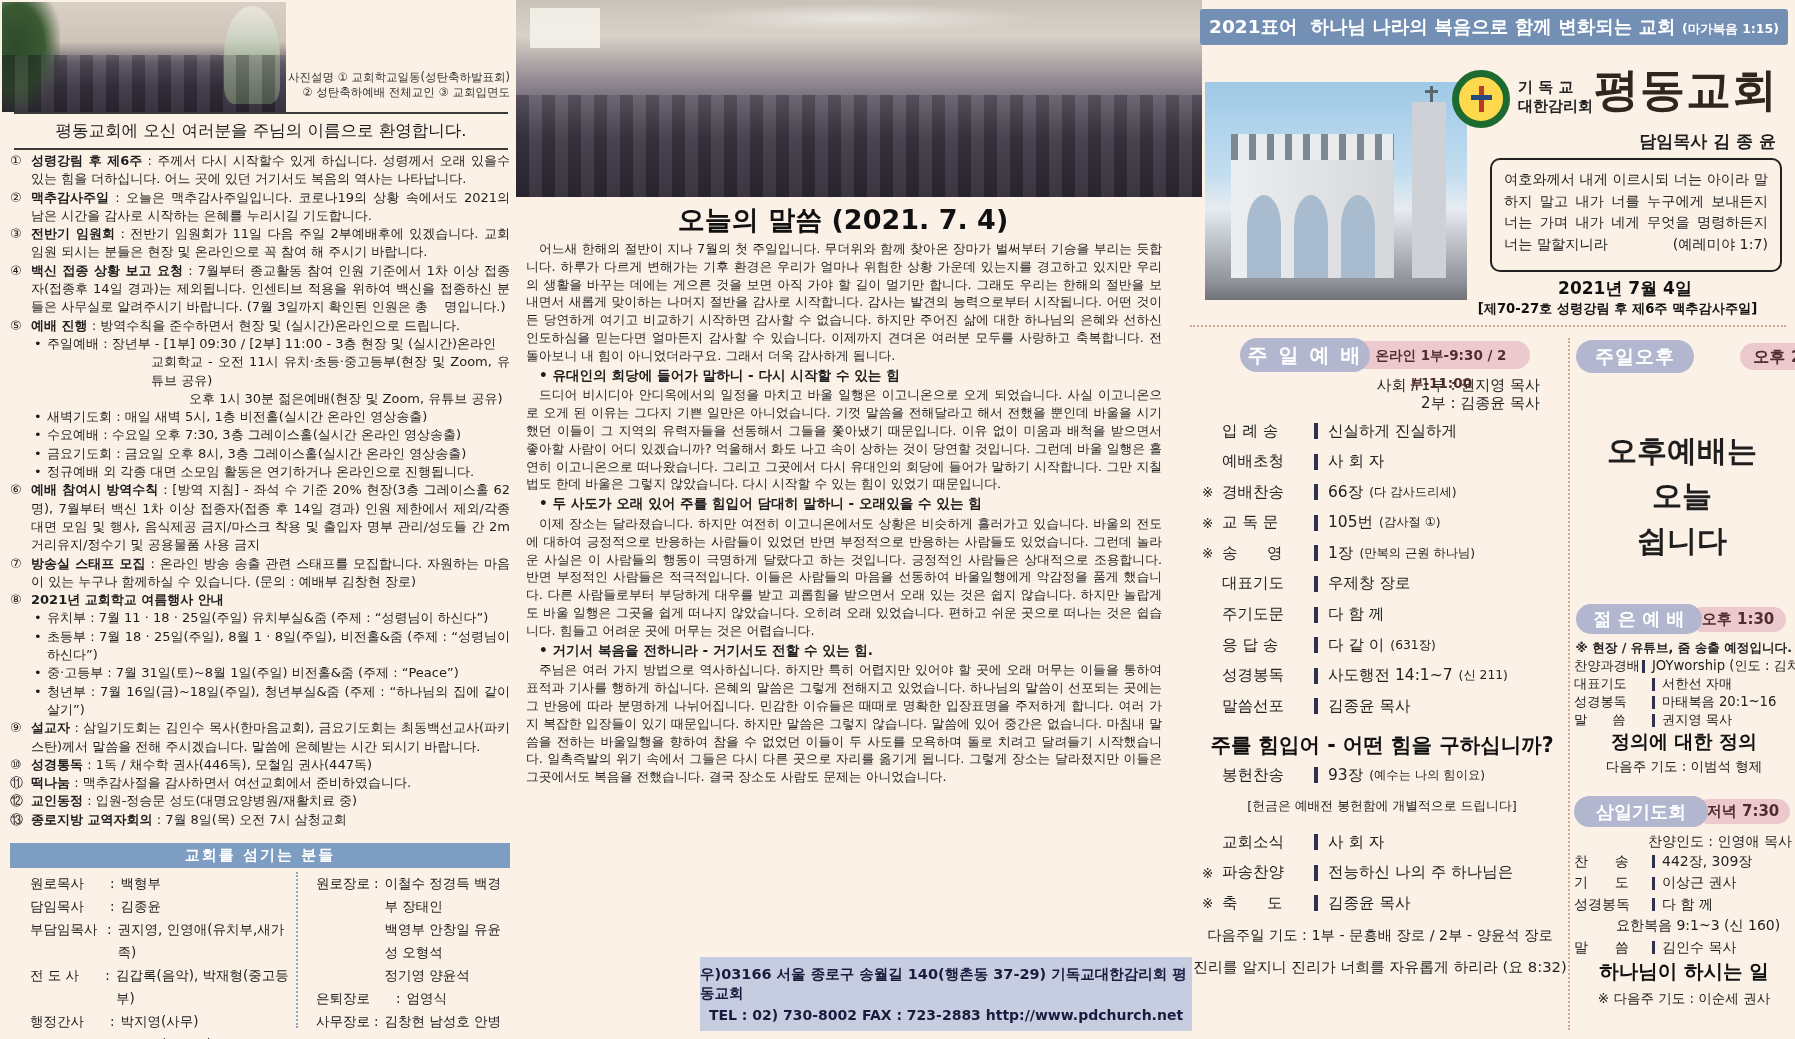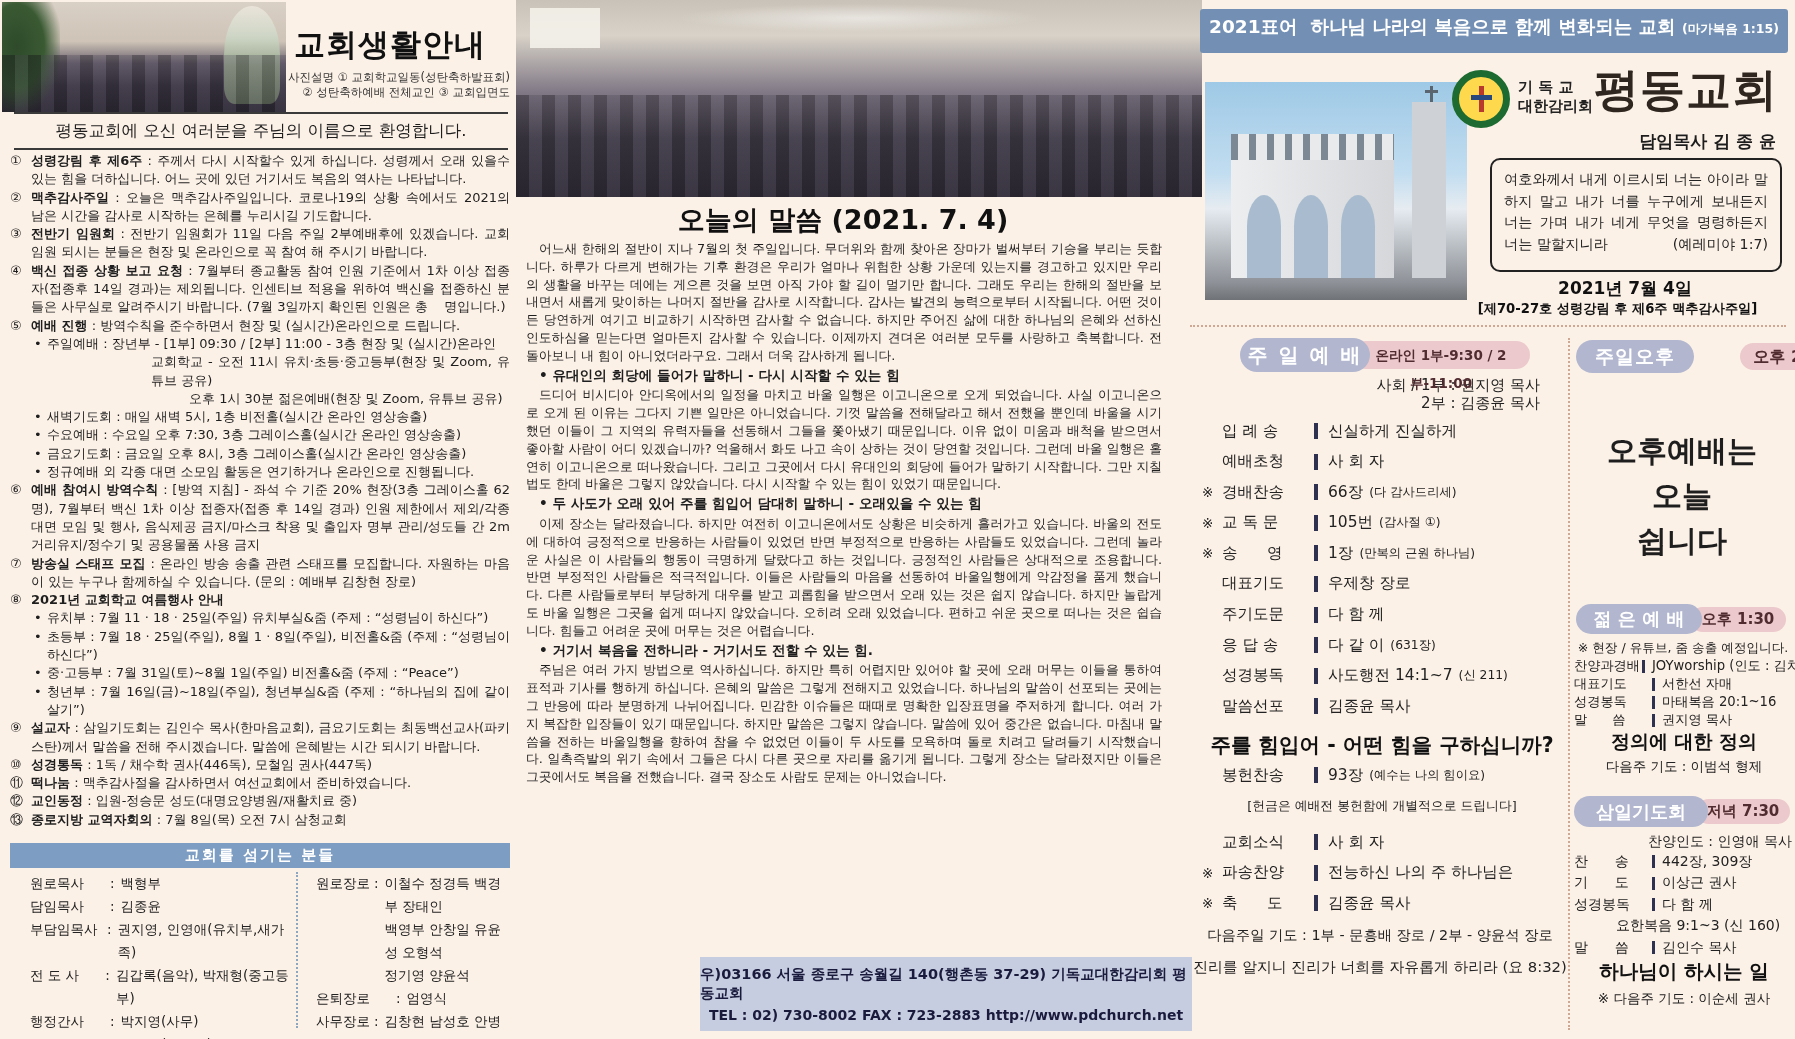--- a/index.html
+++ b/index.html
@@ -61,21 +61,21 @@
   .mid-body{left:526px;top:240px;width:636px;height:716px;overflow:hidden;
     font-size:12.8px;line-height:17.8px;text-align:justify;color:#1e1e1e;}
   .mid-body p{margin:0;text-indent:13px;}
   .mid-body .bh{font-weight:800;font-size:13.6px;margin:2px 0;text-indent:13px;}
   .addr{left:700px;top:957px;width:492px;height:74px;background:#c7cde0;display:flex;flex-direction:column;
     justify-content:center;align-items:center;gap:4px;font-weight:800;color:#191a3c;}
   .addr .l1{font-size:14.5px;}
   .addr .l2{font-size:14px;}
 
   
-  .motto{left:1200px;top:9px;width:588px;height:44px;background:#7390b4;border-radius:3px;color:#fff;
+  .motto{left:1200px;top:9px;width:588px;height:36px;background:#7390b4;border-radius:3px;color:#fff;
     text-align:center;font-weight:800;font-size:18.5px;line-height:36px;}
   .motto small{font-size:12.5px;font-weight:700;}
   .logo{left:1452px;top:70px;width:58px;height:58px;border-radius:50%;background:#ffd94d;
     border:7px solid #1d6b30;box-sizing:border-box;}
   .logo::before{content:"";position:absolute;left:20px;top:9px;width:5px;height:26px;background:#b8392e;}
   .logo::after{content:"";position:absolute;left:12px;top:18px;width:21px;height:5px;background:#27497e;}
   .denom{left:1518px;top:78px;font-size:15px;font-weight:800;line-height:19px;color:#222;white-space:pre;}
   .church{left:1594px;top:60px;font-size:45px;font-weight:900;letter-spacing:1px;color:#2f2620;}
   .pastor{left:1540px;top:130px;width:236px;text-align:right;font-size:17px;font-weight:700;color:#1d1d1d;}
   .verse-box{left:1490px;top:158px;width:292px;height:114px;border:2px solid #222;border-radius:10px;
@@ -103,21 +103,21 @@
   .sun-offer{left:1202px;top:798px;width:360px;text-align:center;font-size:12.8px;}
   .sun-next{left:1190px;top:926px;width:380px;text-align:center;font-size:14.3px;}
   .sun-verse{left:1185px;top:958px;width:390px;text-align:center;font-size:14.8px;}
 
   .aft-pill{left:1576px;top:340px;width:118px;height:33px;font-size:19px;line-height:33px;letter-spacing:1px;z-index:2;}
   .aft-time{left:1740px;top:343px;width:104px;height:27px;font-size:16px;line-height:27px;}
   .aft-big{left:1578px;top:428px;width:208px;text-align:center;font-size:30px;line-height:45px;font-weight:600;color:#1e1e1e;}
 
   .yng-pill{left:1576px;top:604px;width:126px;height:30px;font-size:18px;line-height:30px;z-index:2;}
   .yng-time{left:1690px;top:607px;width:96px;height:25px;font-size:15px;line-height:25px;}
-  .yng-note{left:1574px;top:640px;width:218px;font-size:12.6px;text-align:center;}
+  .yng-note{left:1574px;top:640px;width:218px;font-size:12.6px;text-align:right;font-weight:bold;}
   .mini{left:1574px;width:220px;}
   .mrow{display:flex;align-items:center;font-size:13.2px;white-space:pre;}
   .mrow.t{font-size:14px;}
   .mlabel{width:76px;white-space:pre;}
   .mbar{width:3px;height:13px;background:#2e3150;margin:0 7px 0 2px;flex:none;}
   .mrow .ind{padding-left:42px;}
   .yng-sermon{left:1574px;top:729px;width:220px;text-align:center;font-size:19px;font-weight:900;color:#111;}
   .yng-next{left:1574px;top:758px;width:220px;text-align:center;font-size:13.5px;}
 
   .tue-pill{left:1574px;top:796px;width:134px;height:31px;font-size:18px;line-height:31px;z-index:2;}
@@ -129,21 +129,20 @@
 </head>
 <body>
 
 <div class="page">
 
   <div class="abs photo-left">
     <span class="plant"></span>
     <span class="tree"></span>
     <span class="crowd"></span>
   </div>
-  <div class="abs left-title">교회생활안내</div>
   <div class="abs left-cap">
     <div>사진설명 ① 교회학교일동(성탄축하발표회)</div>
     <div>② 성탄축하예배 전체교인 ③ 교회입면도</div>
   </div>
   <div class="abs welcome">평동교회에 오신 여러분을 주님의 이름으로 환영합니다.</div>
   <div class="abs left-list" id="left-list">
       <div class="item">
         <div class="line"><span class="num">①</span><span class="head">성령강림 후 제6주</span><span class="body"> : 주께서 다시 시작할수 있게 하십니다. 성령께서 오래 있을수 있는 힘을 더하십니다. 어느 곳에 있던 거기서도 복음의 역사는 나타납니다.</span></div>
       </div>
       <div class="item">

